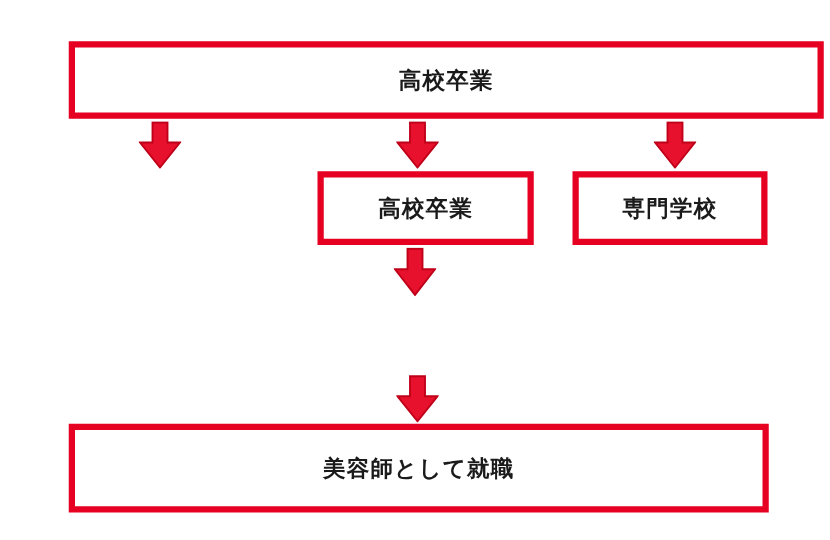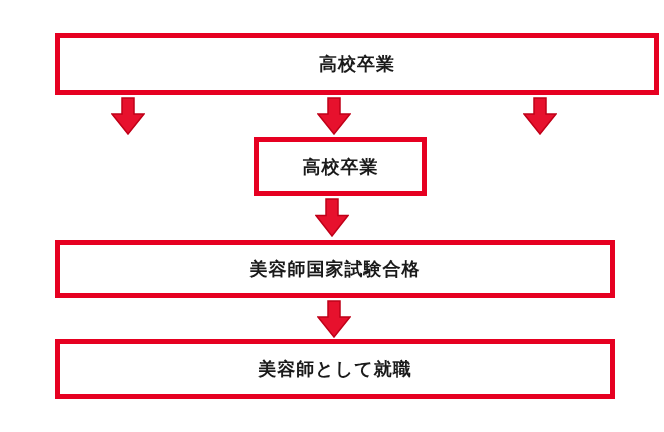--- a/index.html
+++ b/index.html
@@ -35,21 +35,21 @@
     text-align: center;
   }
   
   .node-top  { left: 55px;  top: 33px;  width: 604px; height: 62px; }
   
   .node-uni4   { left: 54px;  top: 137px; width: 157px; height: 59px; }
   .node-tandai { left: 254px; top: 137px; width: 173px; height: 59px; }
   .node-senmon { left: 458px; top: 137px; width: 156px; height: 59px; }
   
   .node-exam { left: 55px; top: 240px; width: 560px; height: 58px; }
-  .node-job  { left: 55px; top: 339px; width: 560px; height: 60px; }
+  .node-job  { left: 55px; top: 339px; width: 560px; height: 71px; }
 
   .arrow {
     position: absolute;
     width: 34px;
     height: 38px;
     display: block;
   }
   .arrow polygon {
     fill: var(--arrow-fill);
     stroke: var(--arrow-stroke);
@@ -77,28 +77,28 @@
   <svg class="arrow arrow-2" viewBox="0 0 34 38" preserveAspectRatio="none" aria-hidden="true">
     <polygon points="11,1 23,1 23,17 33,17 17,37 1,17 11,17"></polygon>
   </svg>
   <svg class="arrow arrow-3" viewBox="0 0 34 38" preserveAspectRatio="none" aria-hidden="true">
     <polygon points="11,1 23,1 23,17 33,17 17,37 1,17 11,17"></polygon>
   </svg>
 
   <div class="node node-tandai">
     <span>高校卒業</span>
   </div>
+  <div class="node node-senmon">
+    <span>専門学校</span>
+  </div>
 
   <svg class="arrow arrow-4" viewBox="0 0 34 38" preserveAspectRatio="none" aria-hidden="true">
     <polygon points="11,1 23,1 23,17 33,17 17,37 1,17 11,17"></polygon>
   </svg>
 
-  <div class="node node-exam">
-    <span>美容師国家試験合格</span>
-  </div>
 
   <svg class="arrow arrow-5" viewBox="0 0 34 38" preserveAspectRatio="none" aria-hidden="true">
     <polygon points="11,1 23,1 23,17 33,17 17,37 1,17 11,17"></polygon>
   </svg>
 
   <div class="node node-job">
     <span>美容師として就職</span>
   </div>
 
 </div>

